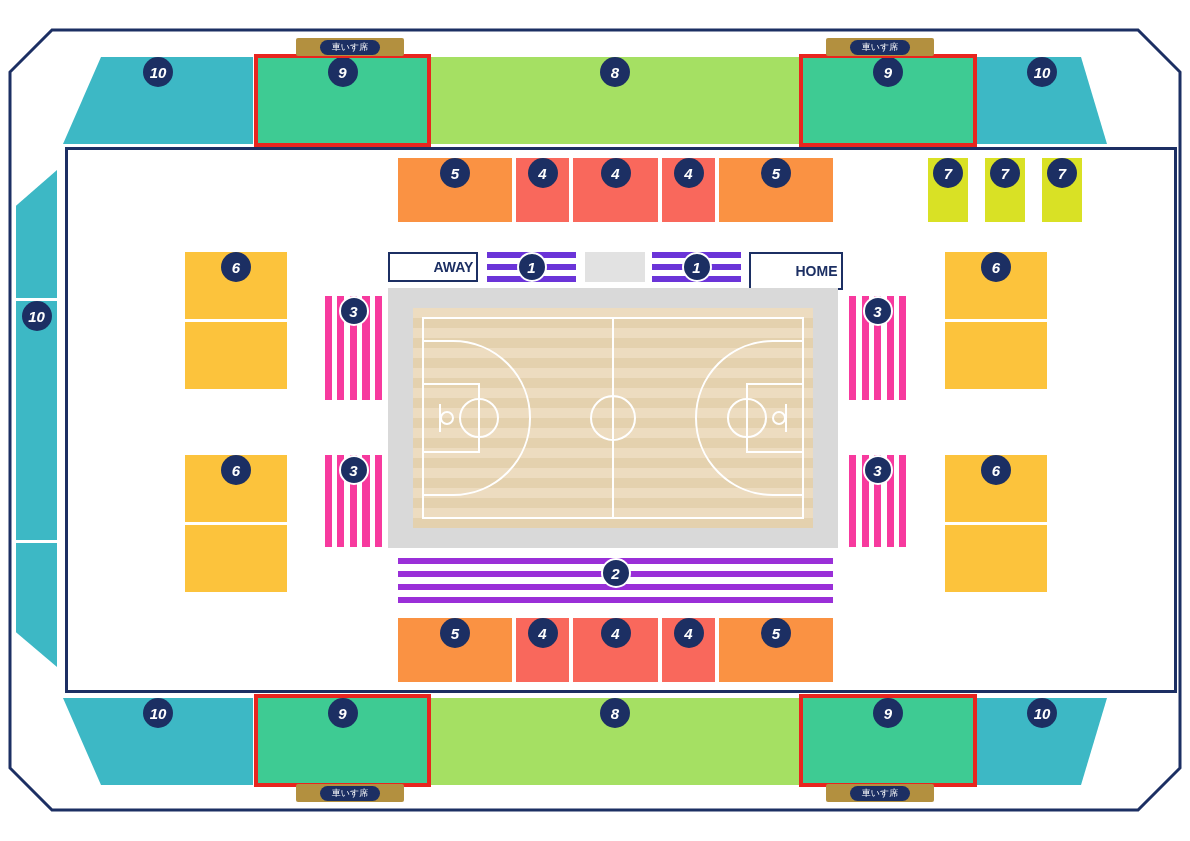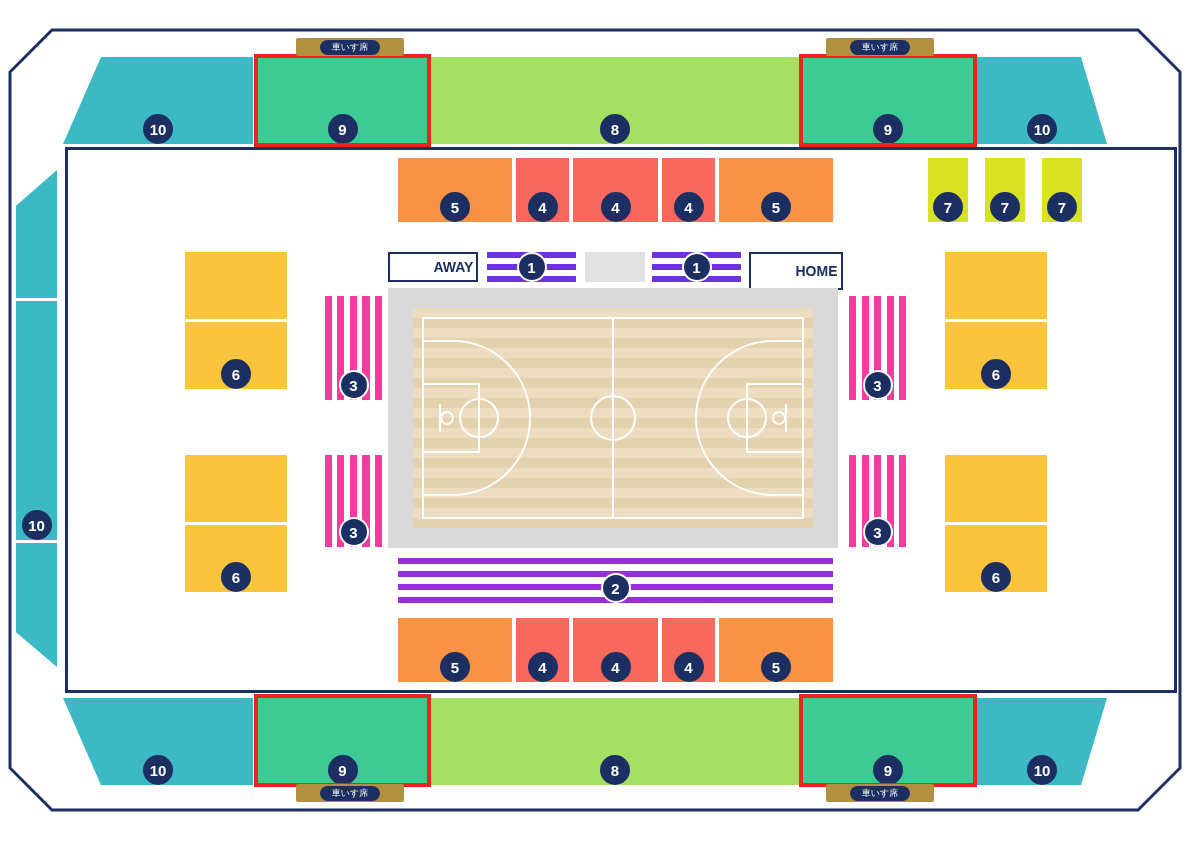--- a/index.html
+++ b/index.html
@@ -4,21 +4,21 @@
 <style>
   :root{
     --navy:#1c2f63; --teal:#3db8c5; --green:#3ecb93; --light-green:#a5e063;
     --yellow-green:#d9e125; --amber:#fcc33c; --orange:#fa9243; --salmon:#f9685c;
     --pink:#f73a9e; --violet:#6b34d8; --purple:#9a2fd8; --highlight-red:#e8251f;
     --court-apron:#d9d9d9; --table-gray:#e2e2e2; --wheelchair-tan:#b3903f;
   }
   html,body{margin:0;padding:0;background:#fff;}
   .stage{position:relative;width:1190px;height:841px;background:#ffffff;
          font-family:"Liberation Sans",sans-serif;overflow:hidden;}
-  .blk{position:absolute;display:flex;align-items:flex-end;justify-content:center;box-sizing:border-box;}
+  .blk{position:absolute;display:flex;align-items:flex-start;justify-content:center;box-sizing:border-box;font-style:italic;}
   .badge{position:relative;z-index:3;min-width:30px;height:30px;border-radius:16px;background:var(--navy);
          color:#fff;font-weight:700;font-size:15px;line-height:1;display:flex;align-items:center;
          justify-content:center;padding:0 5px;box-sizing:border-box;}
   .badge.ring{border:2px solid #ffffff;}
   .c10{background:var(--teal);}
   .c9{background:var(--green);}
   .c8{background:var(--light-green);}
   .c7{background:var(--yellow-green);}
   .c6{background:var(--amber);}
   .c5{background:var(--orange);}

